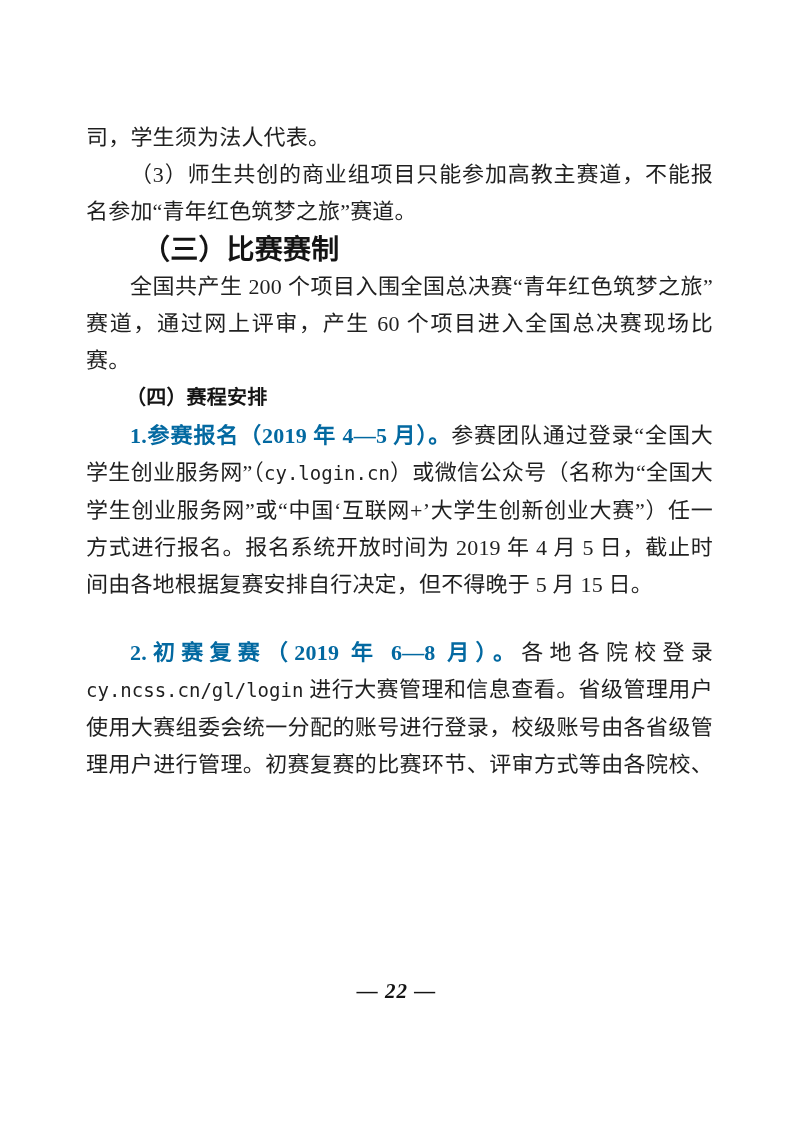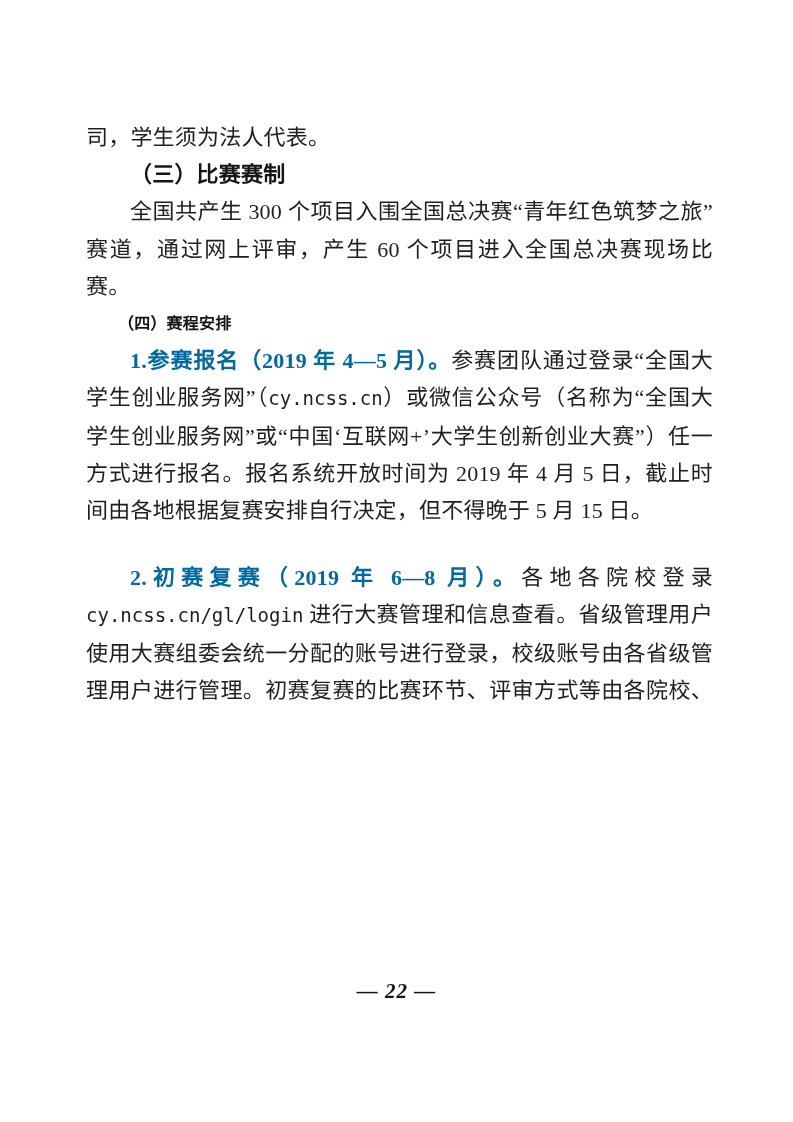--- a/index.html
+++ b/index.html
@@ -68,29 +68,30 @@
 </style>
 </head>
 <body>
 
 <div class="page">
 
   <main class="text-block">
 
     <p class="para no-indent">司，学生须为法人代表。</p>
 
+    <p class="para">（3）师生共创的商业组项目只能参加高教主赛道，不能报名参加“青年红色筑梦之旅”赛道。</p>
 
-    <h2 class="heading" style="font-size:22px; line-height:37.2px;">（三）比赛赛制</h2>
+    <h2 class="heading" style="font-size:28px; line-height:37.2px;">（三）比赛赛制</h2>
 
 
-    <p class="para">全国共产生 300 个项目入围全国总决赛“青年红色筑梦之旅”赛道，通过网上评审，产生 60 个项目进入全国总决赛现场比赛。</p>
+    <p class="para">全国共产生 200 个项目入围全国总决赛“青年红色筑梦之旅”赛道，通过网上评审，产生 60 个项目进入全国总决赛现场比赛。</p>
 
-    <h2 class="heading" style="font-size:16px; line-height:37.2px;">（四）赛程安排</h2>
+    <h2 class="heading" style="font-size:20px; line-height:37.2px;">（四）赛程安排</h2>
 
-    <p class="para"><b class="lead">1.参赛报名（2019 年 4—5 月）。</b><span>参赛团队通过登录“全国大学生创业服务网”（</span><span class="latin">cy.ncss.cn</span><span>）或微信公众号（名称为“全国大学生创业服务网”或“中国‘互联网+’大学生创新创业大赛”）任一方式进行报名。报名系统开放时间为 2019 年 4 月 5 日，截止时间由各地根据复赛安排自行决定，但不得晚于 5 月 15 日。</span></p>
+    <p class="para"><b class="lead">1.参赛报名（2019 年 4—5 月）。</b><span>参赛团队通过登录“全国大学生创业服务网”（</span><span class="latin">cy.login.cn</span><span>）或微信公众号（名称为“全国大学生创业服务网”或“中国‘互联网+’大学生创新创业大赛”）任一方式进行报名。报名系统开放时间为 2019 年 4 月 5 日，截止时间由各地根据复赛安排自行决定，但不得晚于 5 月 15 日。</span></p>
 
     <p class="para justify-last"><b class="lead">2.初赛复赛（2019 年 6—8 月）。</b><span>各地各院校登录 </span><span class="latin">cy.ncss.cn/gl/login</span><span> 进行大赛管理和信息查看。省级管理用户使用大赛组委会统一分配的账号进行登录，校级账号由各省级管理用户进行管理。初赛复赛的比赛环节、评审方式等由各院校、</span></p>
 
   </main>
 
   <div class="page-footer">— 22 —</div>
 
 </div>
 
 </body></html>

